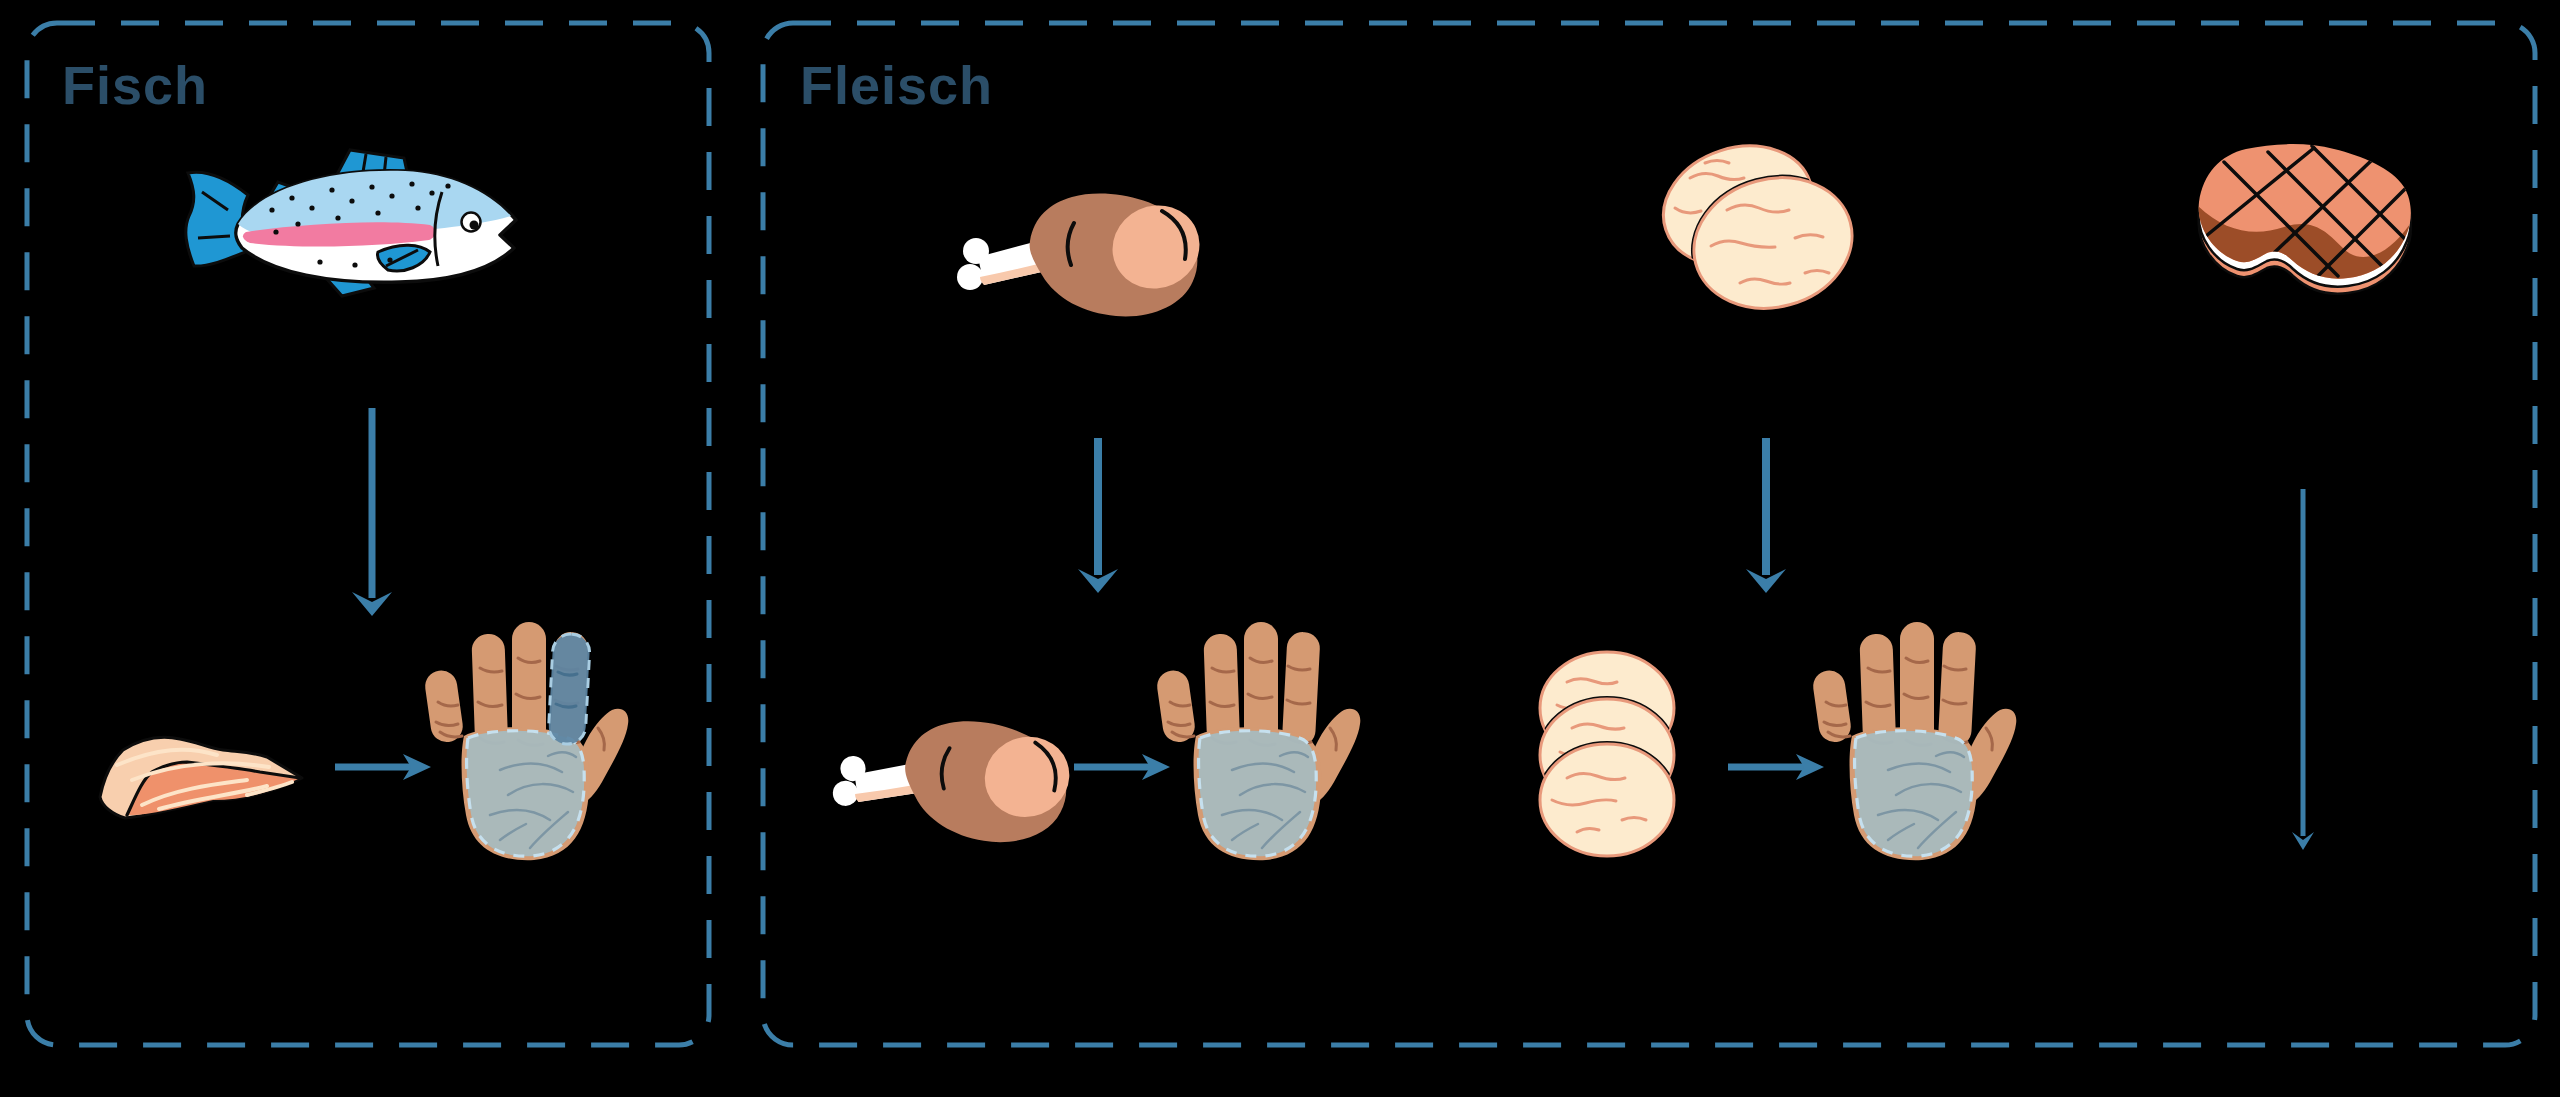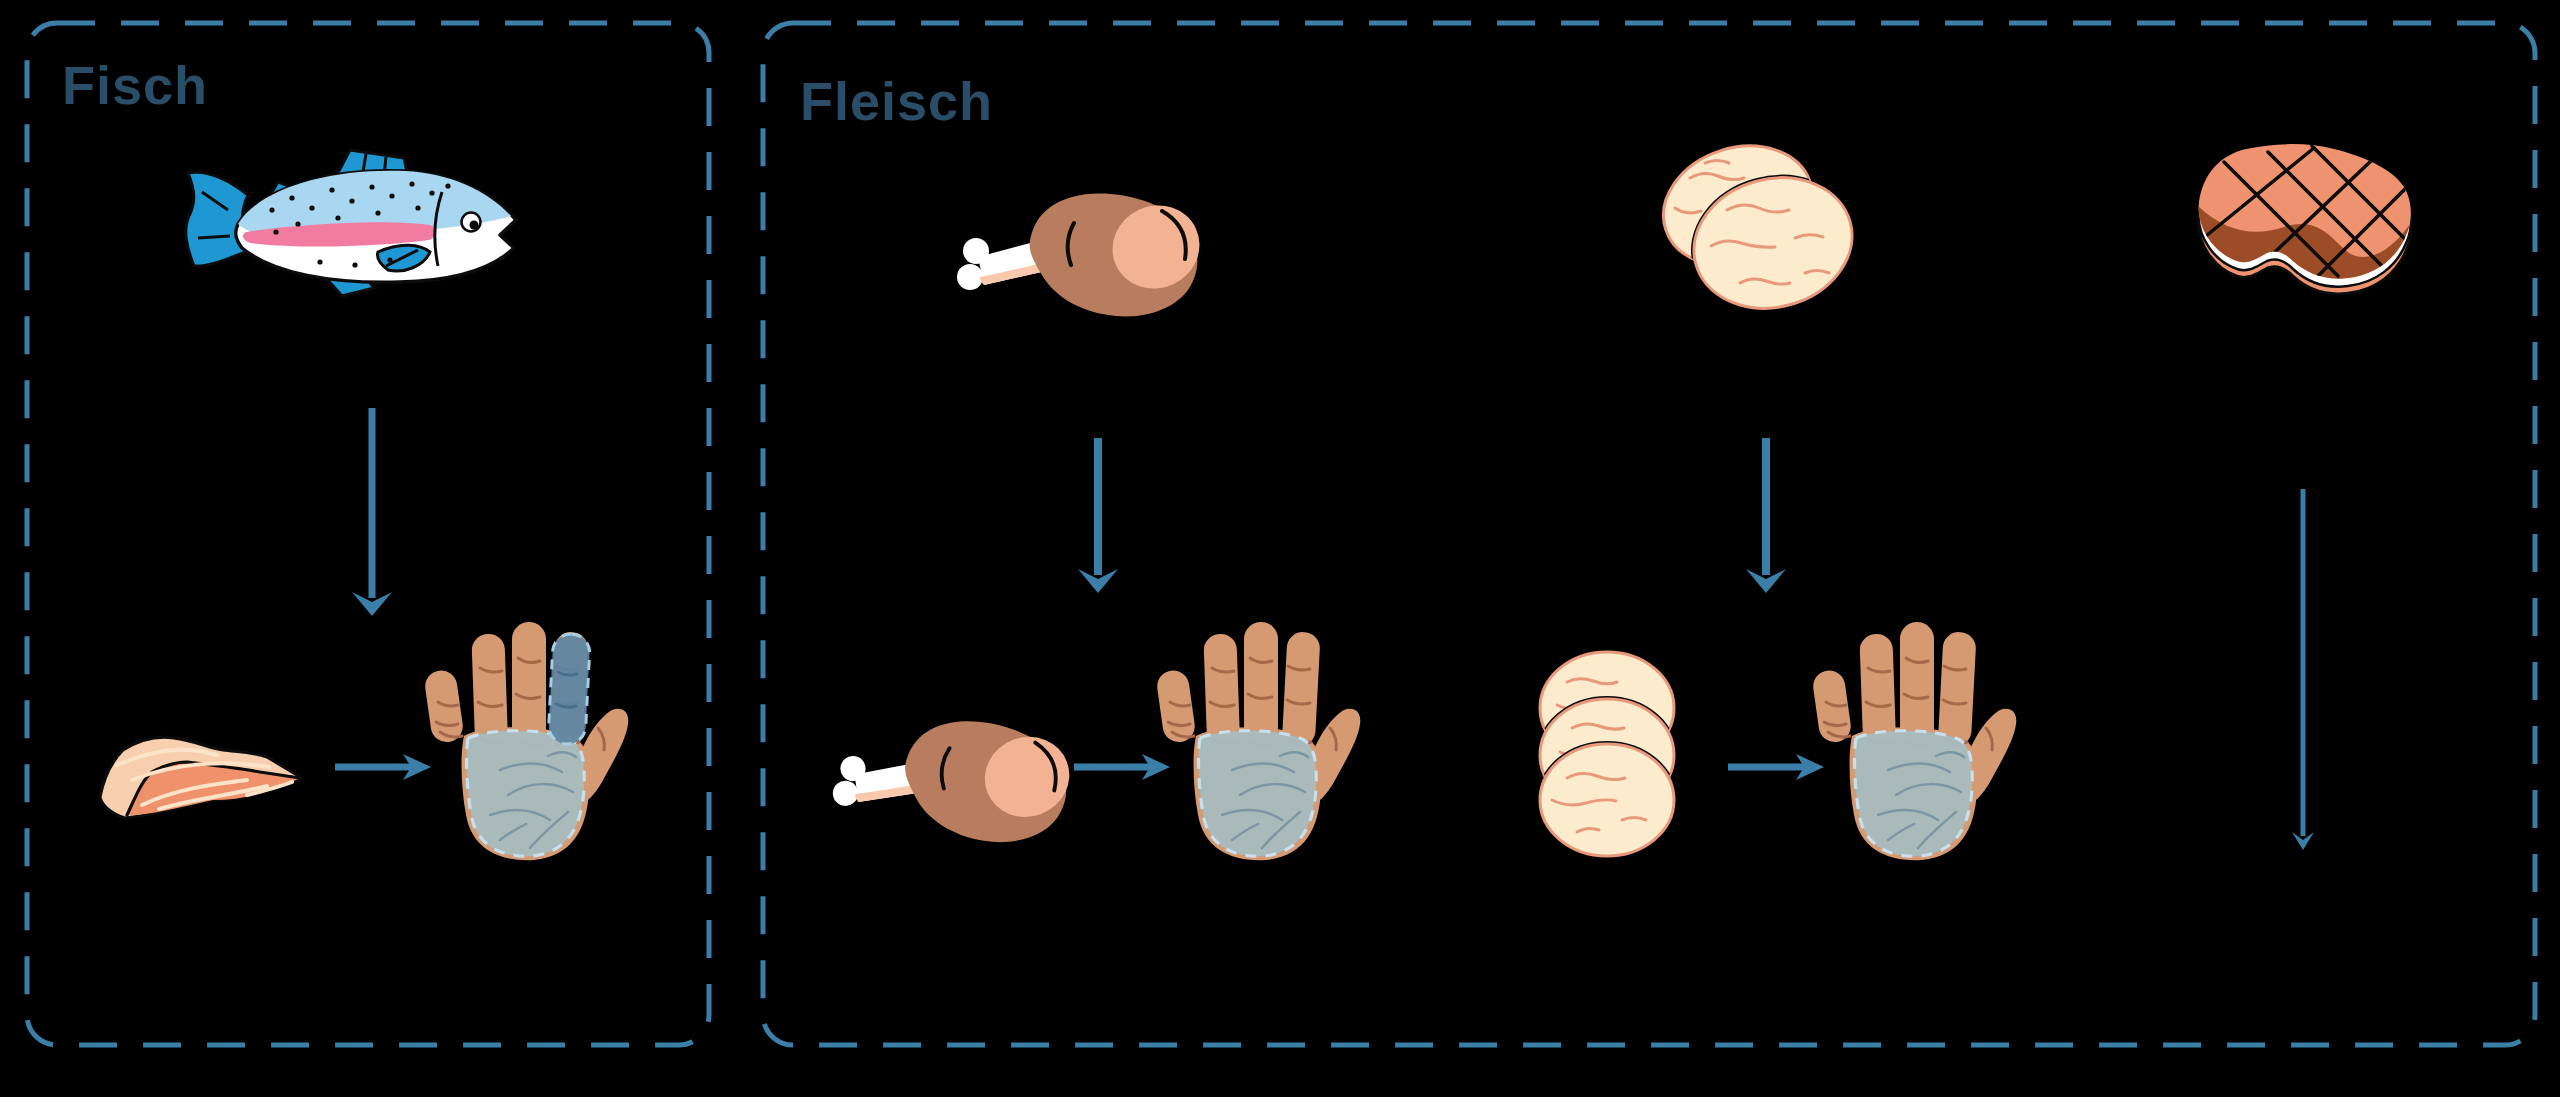--- a/index.html
+++ b/index.html
@@ -73,21 +73,21 @@
       </g>
     </defs>
   </svg>
 
   <svg class="abs" style="left:0;top:0" width="2560" height="1097">
     <rect x="27" y="23" width="682" height="1022" rx="30" fill="none" stroke="#3b7ea8" stroke-width="5" stroke-dasharray="38 26"></rect>
     <rect x="763" y="23" width="1772" height="1022" rx="30" fill="none" stroke="#3b7ea8" stroke-width="5" stroke-dasharray="38 26"></rect>
   </svg>
 
   <div class="box-label" style="left:62px;top:58px">Fisch</div>
-  <div class="box-label" style="left:800px;top:74px">Fleisch</div>
+  <div class="box-label" style="left:800px;top:58px">Fleisch</div>
 
   <svg class="abs" style="left:180px;top:140px" width="345" height="205" viewBox="0 0 345 205">
     <path d="M68,55 C44,36 24,30 8,33 C15,50 16,62 9,76 C3,90 6,106 14,126 C30,127 50,118 70,110 C60,92 60,72 68,55 Z" fill="#1f97d3" stroke="#0c0c0c" stroke-width="3"></path>
     <path d="M22,52 L48,70 M18,98 L50,96" stroke="#0c0c0c" stroke-width="3" fill="none"></path>
     <path d="M86,62 L98,42 L126,52 L116,72 Z" fill="#1f97d3" stroke="#0c0c0c" stroke-width="3"></path>
     <path d="M152,44 L170,10 L224,18 L230,46 Z" fill="#1f97d3" stroke="#0c0c0c" stroke-width="3"></path>
     <path d="M186,14 L181,44 M206,17 L203,45" stroke="#0c0c0c" stroke-width="3" fill="none"></path>
     <path d="M146,138 L162,156 L194,148 L182,132 Z" fill="#1f97d3" stroke="#0c0c0c" stroke-width="3"></path>
     <path d="M58,84 C80,48 150,28 225,31 C272,33 312,52 336,80 L320,95 L334,108 C310,131 268,141 220,142 C150,144 92,133 62,108 C55,99 54,92 58,84 Z" fill="#ffffff" stroke="#0c0c0c" stroke-width="3.5" stroke-linejoin="round"></path>
     <path d="M58,84 C80,48 150,28 225,31 C270,33 308,51 331,76 C295,87 240,90 185,96 C135,101 80,104 58,84 Z" fill="#a9d7f1"></path>

